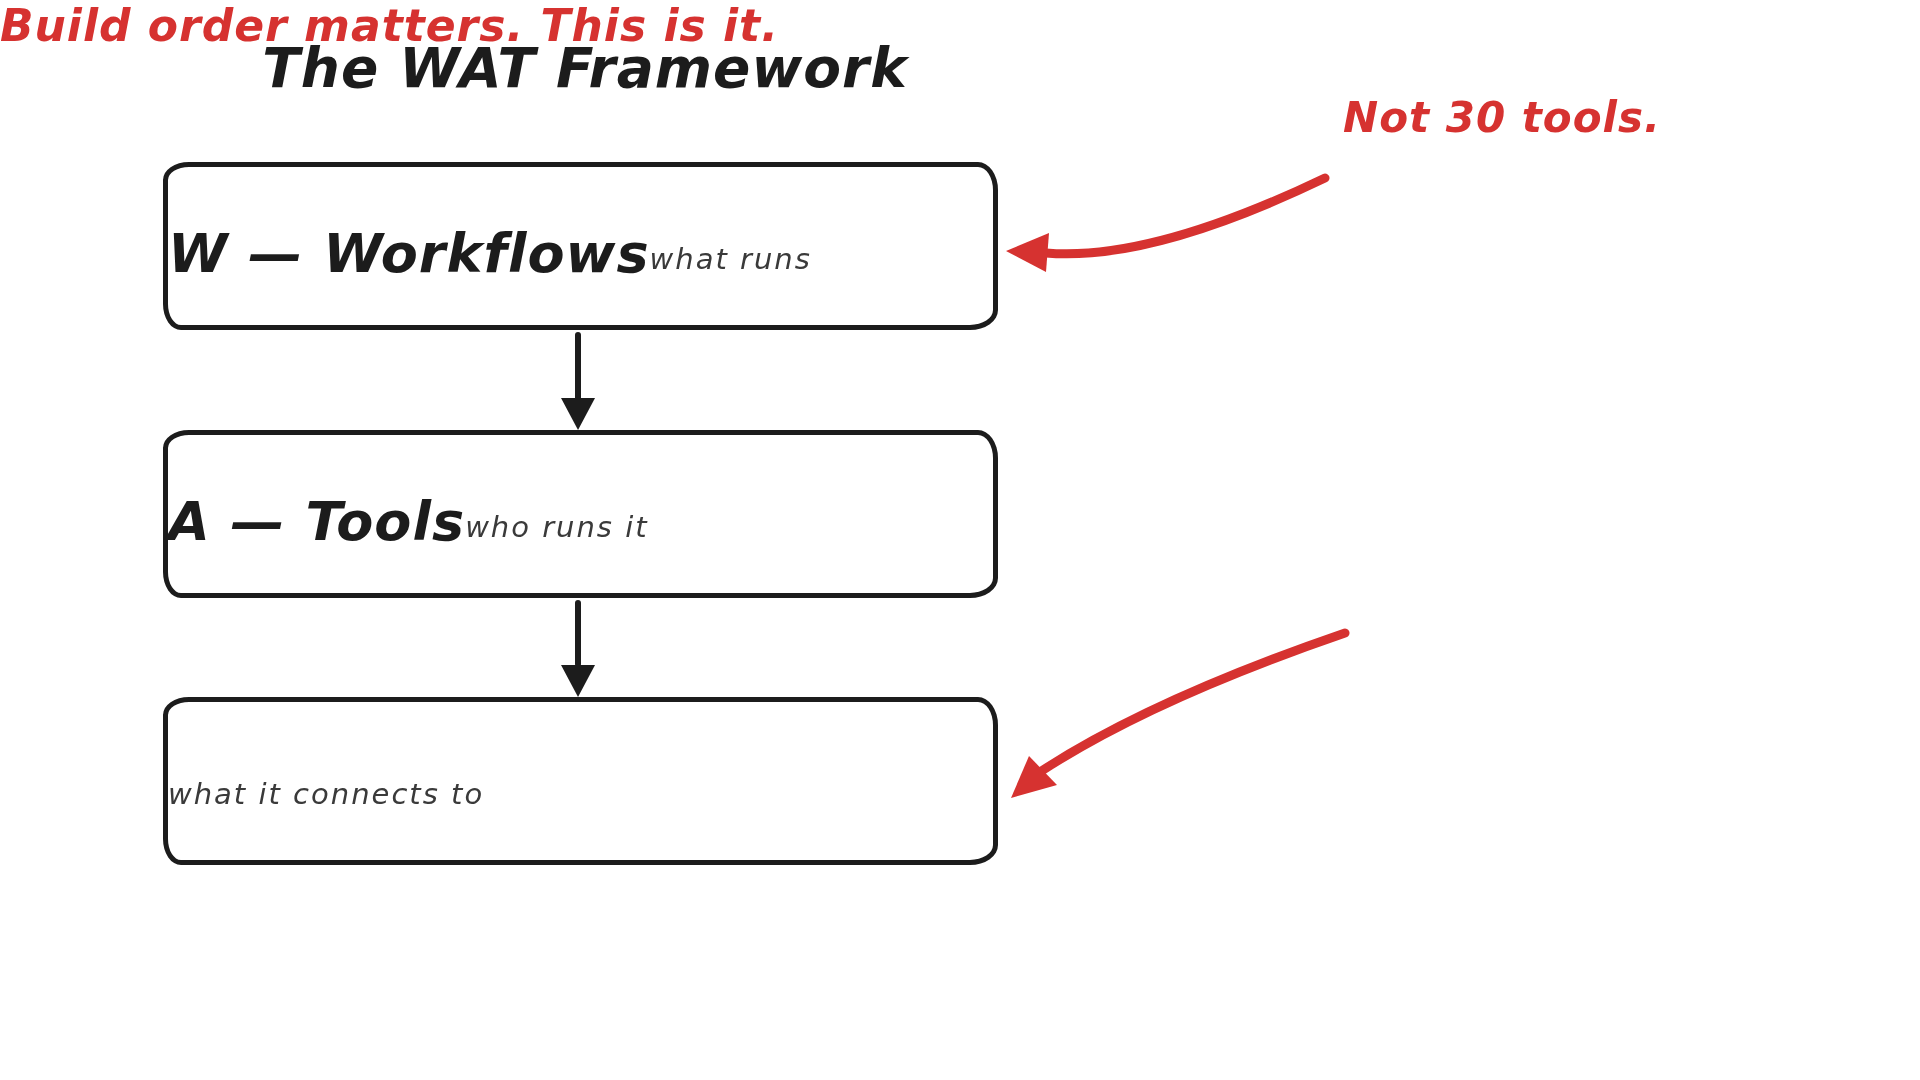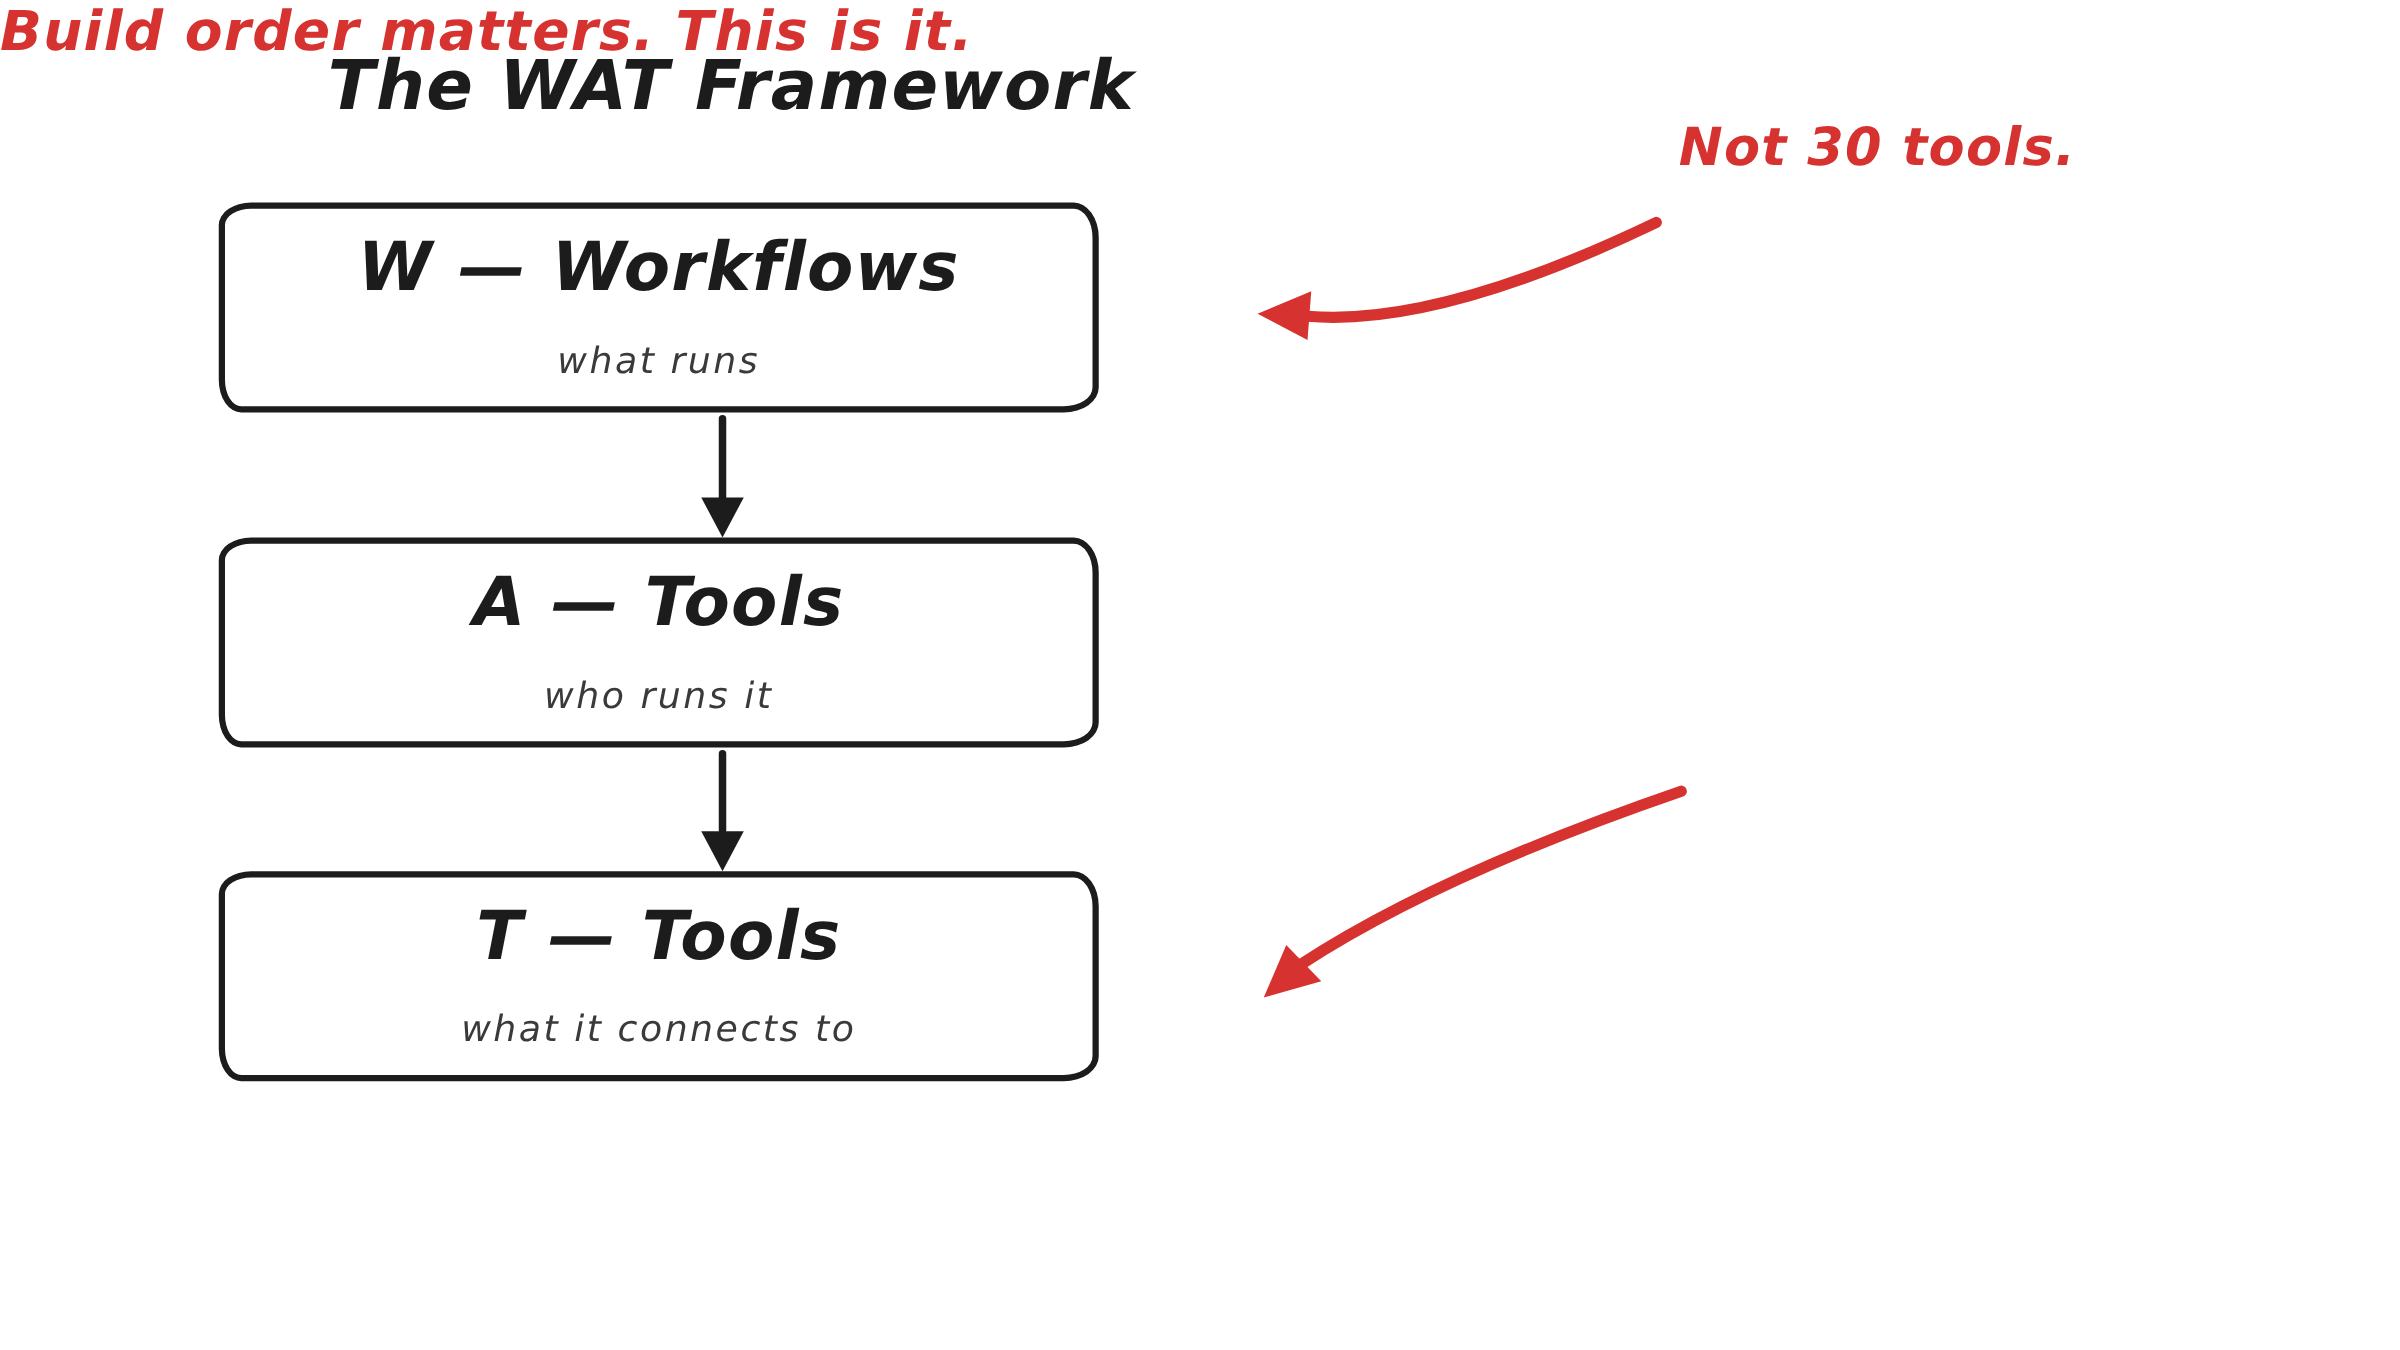--- a/index.html
+++ b/index.html
@@ -24,28 +24,28 @@
     margin: 0;
     text-align: center;
     font-size: 55px;
     font-weight: bold;
     font-style: italic;
     letter-spacing: 1px;
     color: var(--ink);
   }
   .box {
     position: absolute;
-    left: 175px;
-    width: 704px;
+    left: 163px;
+    width: 835px;
     height: 168px;
     border: 5px solid var(--ink);
     border-radius: 26px 20px 28px 18px / 18px 28px 20px 26px;
     background: var(--bg);
     display: flex;
-    flex-direction: column;
+    flex-direction: row;
     align-items: center;
   }
   .box-w { top: 162px; }
   .box-a { top: 430px; }
   .box-t { top: 697px; }
   .box-heading {
     margin-top: 16px;
     font-size: 54px;
     font-weight: bold;
     font-style: italic;
@@ -144,21 +144,20 @@
     <div class="box-heading">A — Tools</div>
     <div class="box-sub">who runs it</div>
   </div>
 
   <div class="flow-arrow fa2">
     <span class="shaft"></span>
     <span class="head"></span>
   </div>
 
   <div class="box box-t">
-    <div class="box-heading">T — Tools</div>
     <div class="box-sub">what it connects to</div>
   </div>
 
   <svg class="overlay" viewBox="0 0 1920 1080">
     <path class="red-shaft" d="M 1325 178 Q 1150 262 1046 253"></path>
     <polygon class="red-head" points="1006,251 1049,233 1046,272"></polygon>
     <path class="red-shaft" d="M 1345 633 Q 1150 700 1040 772"></path>
     <polygon class="red-head" points="1011,798 1029,756 1057,785"></polygon>
   </svg>
 

